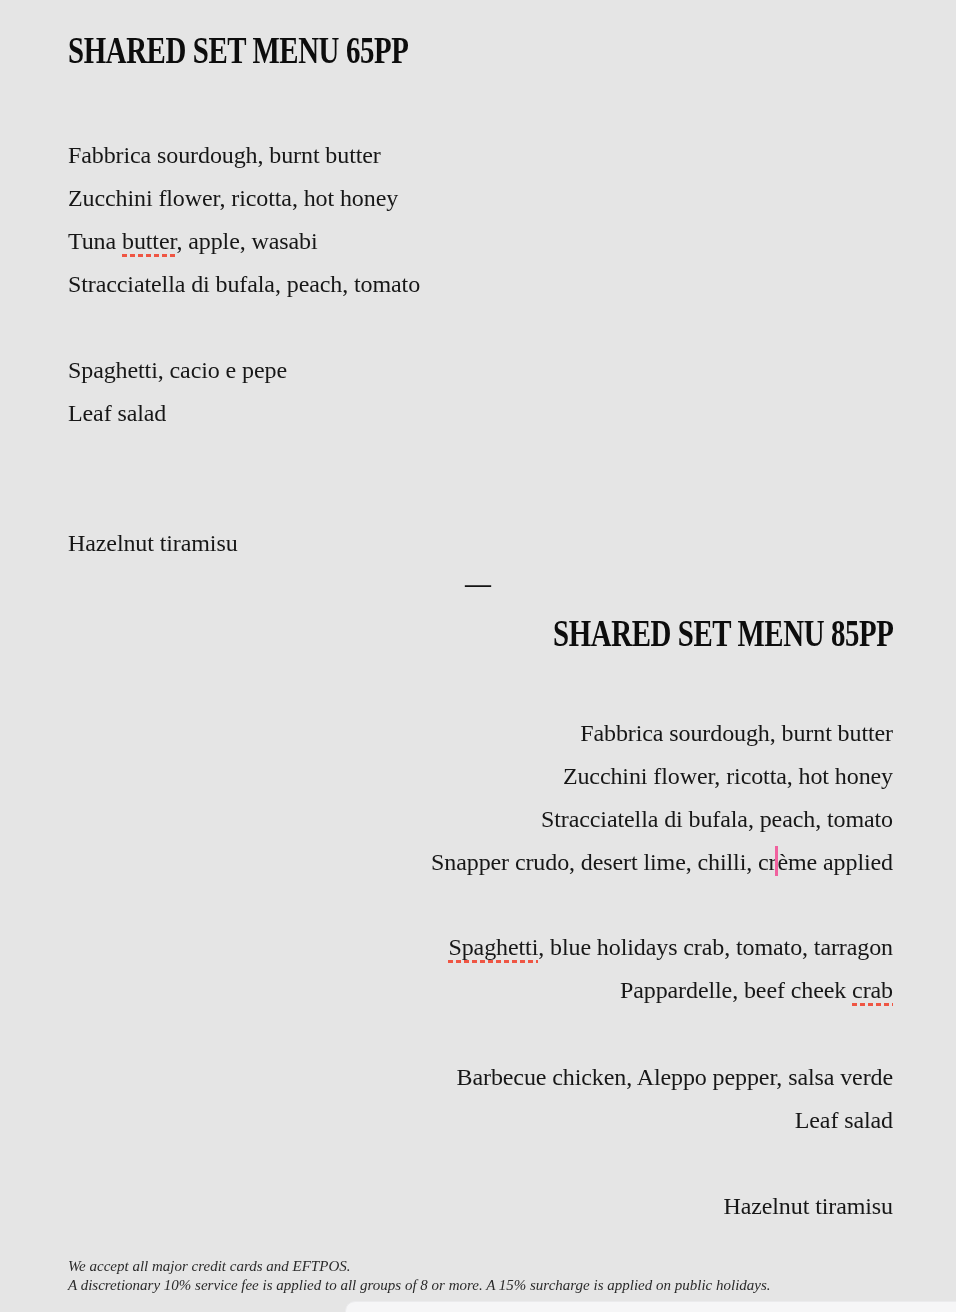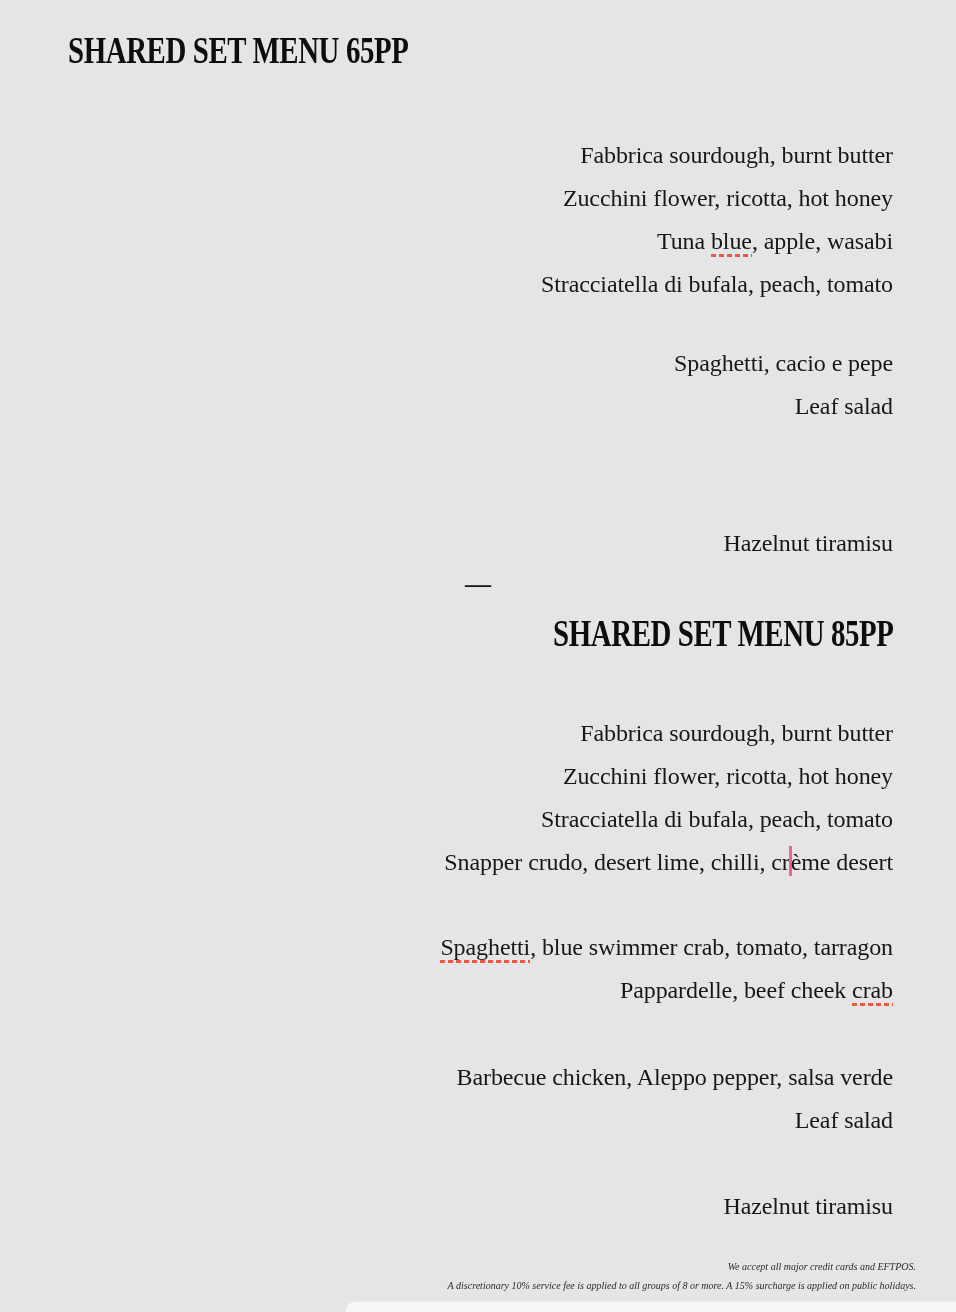--- a/index.html
+++ b/index.html
@@ -39,21 +39,21 @@
   .group {
     position: absolute;
     left: 68px; right: 63px;
     font-size: 24px;
     line-height: 43px;
     color: #171717;
     letter-spacing: -0.1px;
   }
   .align-left  { text-align: left; }
   .align-right { text-align: right; }
-  .line { white-space: pre-wrap; text-align: right; }
+  .line { white-space: pre-wrap; }
   .misspelled {
     background-image: linear-gradient(90deg, var(--squiggle) 0 5px, transparent 5px 8px);
     background-size: 8px 3px;
     background-repeat: repeat-x;
     background-position: left bottom;
     padding-bottom: 3px;
   }
   .divider {
     position: absolute;
     left: 0; right: 0; top: 562px;
@@ -66,21 +66,21 @@
   .caret {
     display: inline-block;
     width: 3px; height: 30px;
     background: var(--caret);
     vertical-align: -6px;
     margin: 0 -1px;
   }
   .footer {
     position: absolute;
     left: 68px; right: 40px; top: 1257px;
-    font-size: 10px;
+    font-size: 15px;
     font-style: italic;
     line-height: 19px;
     color: #2b2b2b;
     letter-spacing: 0;
   }
   .window-edge {
     position: absolute;
     left: 345px; right: -12px; top: 1301px;
     height: 20px;
     background: #f6f6f7;
@@ -91,46 +91,46 @@
 </head>
 <body>
 
 <div class="page">
 
   <h1 class="menu-title title-left">SHARED SET MENU 65PP</h1>
 
   <div class="group align-left" style="top:134px">
     <div class="line"><span>Fabbrica sourdough, burnt butter</span></div>
     <div class="line"><span>Zucchini flower, ricotta, hot honey</span></div>
-    <div class="line"><span>Tuna </span><span class="misspelled">blue</span><span>, apple, wasabi</span></div>
+    <div class="line"><span>Tuna </span><span class="misspelled">butter</span><span>, apple, wasabi</span></div>
     <div class="line"><span>Stracciatella di bufala, peach, tomato</span></div>
   </div>
 
-  <div class="group align-left" style="top:342px">
+  <div class="group align-left" style="top:349px">
     <div class="line"><span>Spaghetti, cacio e pepe</span></div>
     <div class="line"><span>Leaf salad</span></div>
   </div>
 
   <div class="group align-left" style="top:522px">
     <div class="line"><span>Hazelnut tiramisu</span></div>
   </div>
 
   <div class="divider">—</div>
 
   <h1 class="menu-title title-right">SHARED SET MENU 85PP</h1>
 
   <div class="group align-right" style="top:712px">
     <div class="line"><span>Fabbrica sourdough, burnt butter</span></div>
     <div class="line"><span>Zucchini flower, ricotta, hot honey</span></div>
     <div class="line"><span>Stracciatella di bufala, peach, tomato</span></div>
-    <div class="line"><span>Snapper crudo, desert lime, chilli, cr</span><span class="caret"></span><span>ème desert</span></div>
+    <div class="line"><span>Snapper crudo, desert lime, chilli, cr</span><span class="caret"></span><span>ème applied</span></div>
   </div>
 
   <div class="group align-right" style="top:926px">
-    <div class="line"><span class="misspelled">Spaghetti</span><span>, blue swimmer crab, tomato, tarragon</span></div>
+    <div class="line"><span class="misspelled">Spaghetti</span><span>, blue holidays crab, tomato, tarragon</span></div>
     <div class="line"><span>Pappardelle, beef cheek </span><span class="misspelled">crab</span></div>
   </div>
 
   <div class="group align-right" style="top:1056px">
     <div class="line"><span>Barbecue chicken, Aleppo pepper, salsa verde</span></div>
     <div class="line"><span>Leaf salad</span></div>
   </div>
 
   <div class="group align-right" style="top:1185px">
     <div class="line"><span>Hazelnut tiramisu</span></div>

